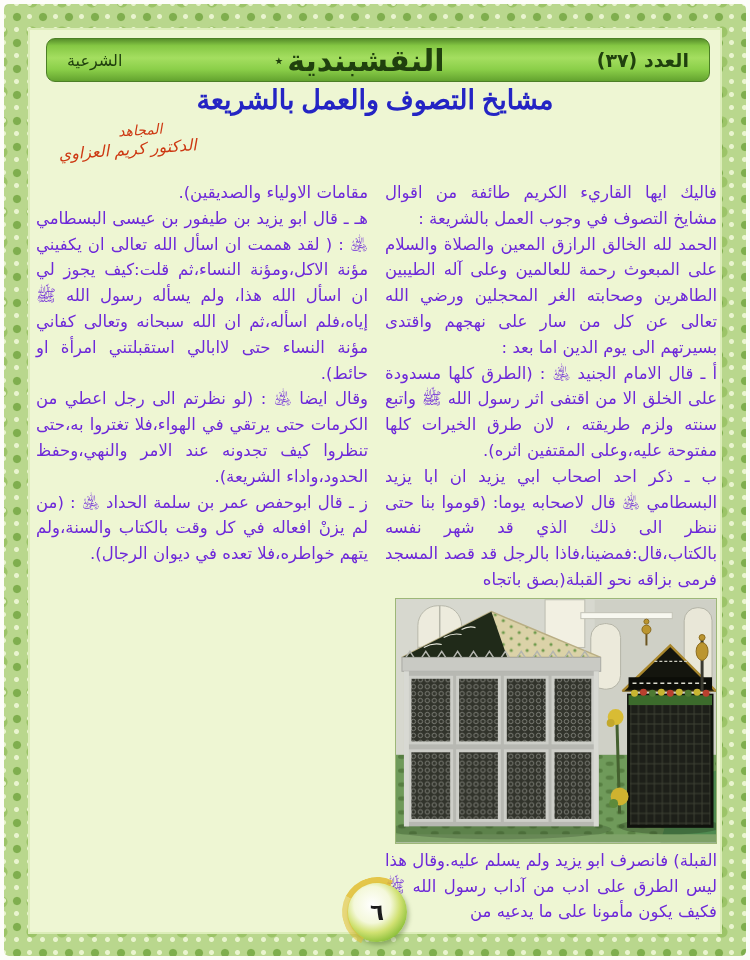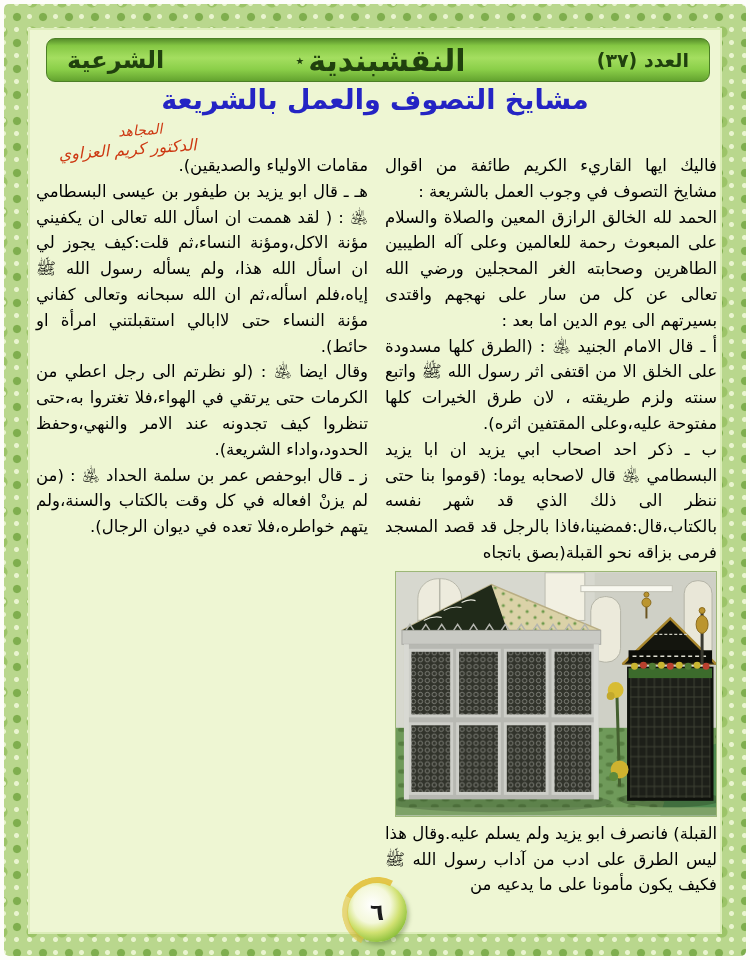--- a/index.html
+++ b/index.html
@@ -37,42 +37,43 @@
     border-radius:9px;
     border:1px solid #4c7f26;
     background:linear-gradient(180deg,#578f2b 0%,#85c844 16%,#a4de60 45%,#8bcf49 72%,#63a32f 100%);
     display:flex; align-items:center; justify-content:space-between;
     direction:rtl; padding:0 20px; box-sizing:border-box;
     color:#20400e;
   }
   .issue-label { font-size:19px; font-weight:bold; }
   .masthead { font-size:30px; font-weight:bold; letter-spacing:1px; display:flex; align-items:center; gap:4px; }
   .masthead .knot { font-size:16px; }
-  .section-label { font-size:24px; font-weight:bold; }
+  .section-label { font-size:16px; font-weight:normal; }
 
   .article-title {
     position:absolute; top:54px; left:0; right:0; margin:0;
     text-align:center;
     font-size:27px; font-weight:bold; color:#2424c4;
     direction:rtl;
+    font-family:Liberation Serif, serif;
   }
 
   .author {
     position:absolute; top:92px; left:12px; width:170px;
     color:#cd3812; direction:rtl; text-align:center;
     transform:rotate(-4deg);
     font-style:italic; line-height:1.3;
   }
   .author .a1 { font-size:14px; padding-left:28px; }
   .author .a2 { font-size:16px; }
 
   .col {
-    position:absolute; top:123px; width:332px;
+    position:absolute; top:150px; width:332px;
     direction:rtl; text-align:justify;
-    font-size:16.5px; line-height:25.8px; color:#000000;
+    font-size:16.5px; line-height:25.8px; color:#6d28d9;
   }
   .col p { margin:0; }
   .col-right { right:3px; }
   .col-left  { left:6px;  }
 
   .photo-wrap {
     width:320px; height:244px;
     margin:5px 0 4px auto;
     border:1px solid #9db778;
     box-sizing:content-box;

